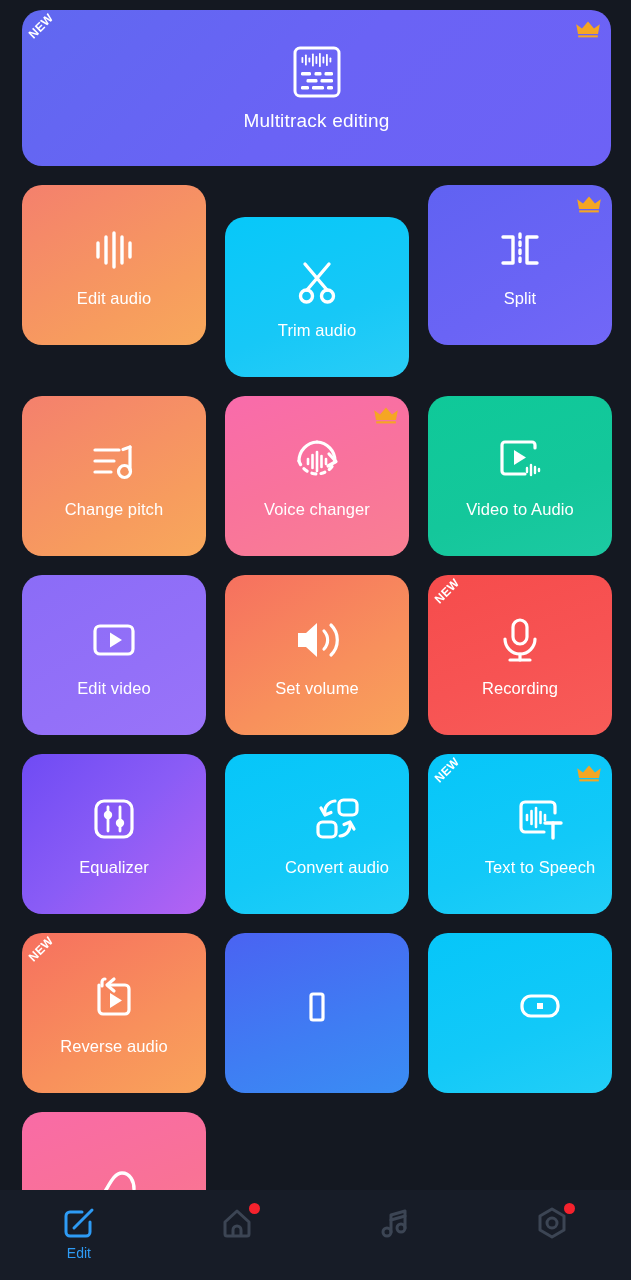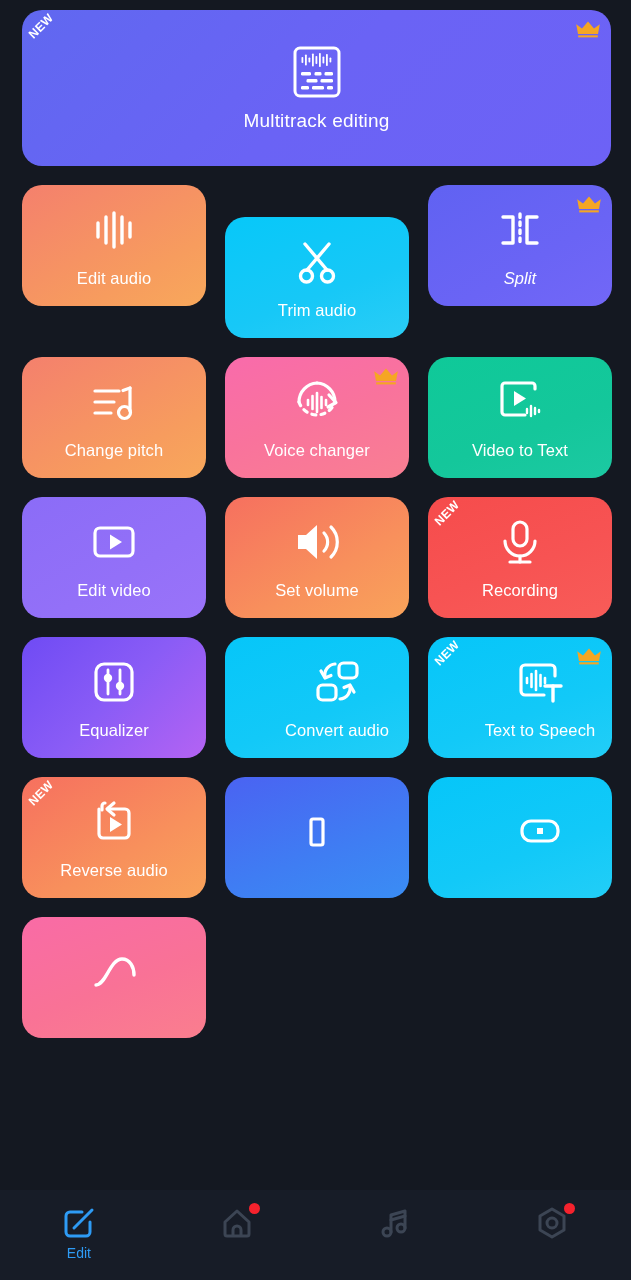--- a/index.html
+++ b/index.html
@@ -34,38 +34,38 @@
 
   
   .grid {
     display:grid;
     grid-template-columns:repeat(3, 184px);
     column-gap:19px; row-gap:19px;
     margin:19px 20px 0 22px;
   }
   .tile {
     position:relative;
-    height:121px;
+    height:160px;
     border-radius:20px;
     display:flex; flex-direction:column;
     align-items:center; justify-content:center;
     overflow:hidden;
   }
   .tile-icon { width:52px; height:52px; margin-bottom:14px; }
   .tile-label {
     color:#ffffff; font-size:16.5px; letter-spacing:.1px;
     text-align:center; line-height:1;
   }
 
   
   .g-coral   { background:linear-gradient(150deg,#F4806D 0%,#F79C5E 70%,#F8A85B 100%); }
   .g-cyan    { background:linear-gradient(160deg,#07C8F9 0%,#17C8F7 60%,#2ACDF6 100%);margin-top:32px; }
   .g-pink    { background:linear-gradient(160deg,#F96BA6 0%,#F97296 55%,#FA7E8E 100%); }
-  .g-indigo  { background:linear-gradient(150deg,#6062F2 0%,#6A64F5 60%,#7267F7 100%);font-style:italic; }
-  .g-pink2   { background:linear-gradient(160deg,#F96BAB 0%,#F9739C 50%,#F97F92 100%);border-radius:21px; }
+  .g-indigo  { background:linear-gradient(150deg,#6062F2 0%,#6A64F5 60%,#7267F7 100%); }
+  .g-pink2   { background:linear-gradient(160deg,#F96BAB 0%,#F9739C 50%,#F97F92 100%); }
   .g-green   { background:linear-gradient(160deg,#0FC999 0%,#14C79B 60%,#1CC9A2 100%); }
   .g-purple  { background:linear-gradient(150deg,#8B6CF7 0%,#9370F8 60%,#9A73F9 100%); }
   .g-coral2  { background:linear-gradient(150deg,#F6705F 0%,#F8905C 60%,#F9A35A 100%); }
   .g-red     { background:linear-gradient(160deg,#F64C4C 0%,#F75353 55%,#F85C58 100%); }
   .g-purple2 { background:linear-gradient(135deg,#6F4BF4 0%,#8A5CF6 50%,#B463F3 100%); }
   .g-cyan2   { background:linear-gradient(160deg,#06C6F9 0%,#12C9F8 60%,#22CEF7 100%);padding-left:40px; }
   .g-blue    { background:linear-gradient(160deg,#4A63F2 0%,#3F7DF3 60%,#3A8DF4 100%); }
 
   
   .new-badge {
@@ -233,21 +233,21 @@
         <svg class="tile-icon" viewBox="0 0 52 52">
           <path d="M41 13 V10 a3 3 0 0 0-3-3 H11 a3 3 0 0 0-3 3 v26 a3 3 0 0 0 3 3 h20" fill="none" stroke="#fff" stroke-width="3.2" stroke-linecap="round"></path>
           <path d="M20 15 L32 22.5 L20 30 Z" fill="#fff"></path>
           <g stroke="#fff" stroke-width="2.4" stroke-linecap="round">
             <line x1="33" y1="33" x2="33" y2="37"></line>
             <line x1="37" y1="30" x2="37" y2="40"></line>
             <line x1="41" y1="32" x2="41" y2="38"></line>
             <line x1="45" y1="34" x2="45" y2="36"></line>
           </g>
         </svg>
-        <div class="tile-label">Video to Text</div>
+        <div class="tile-label">Video to Audio</div>
       </div>
 
       <div class="tile g-purple">
         <svg class="tile-icon" viewBox="0 0 52 52">
           <rect x="7" y="12" width="38" height="28" rx="5" ry="5" fill="none" stroke="#fff" stroke-width="3.2"></rect>
           <path d="M22 18.5 L34 26 L22 33.5 Z" fill="#fff"></path>
         </svg>
         <div class="tile-label">Edit video</div>
       </div>
 

